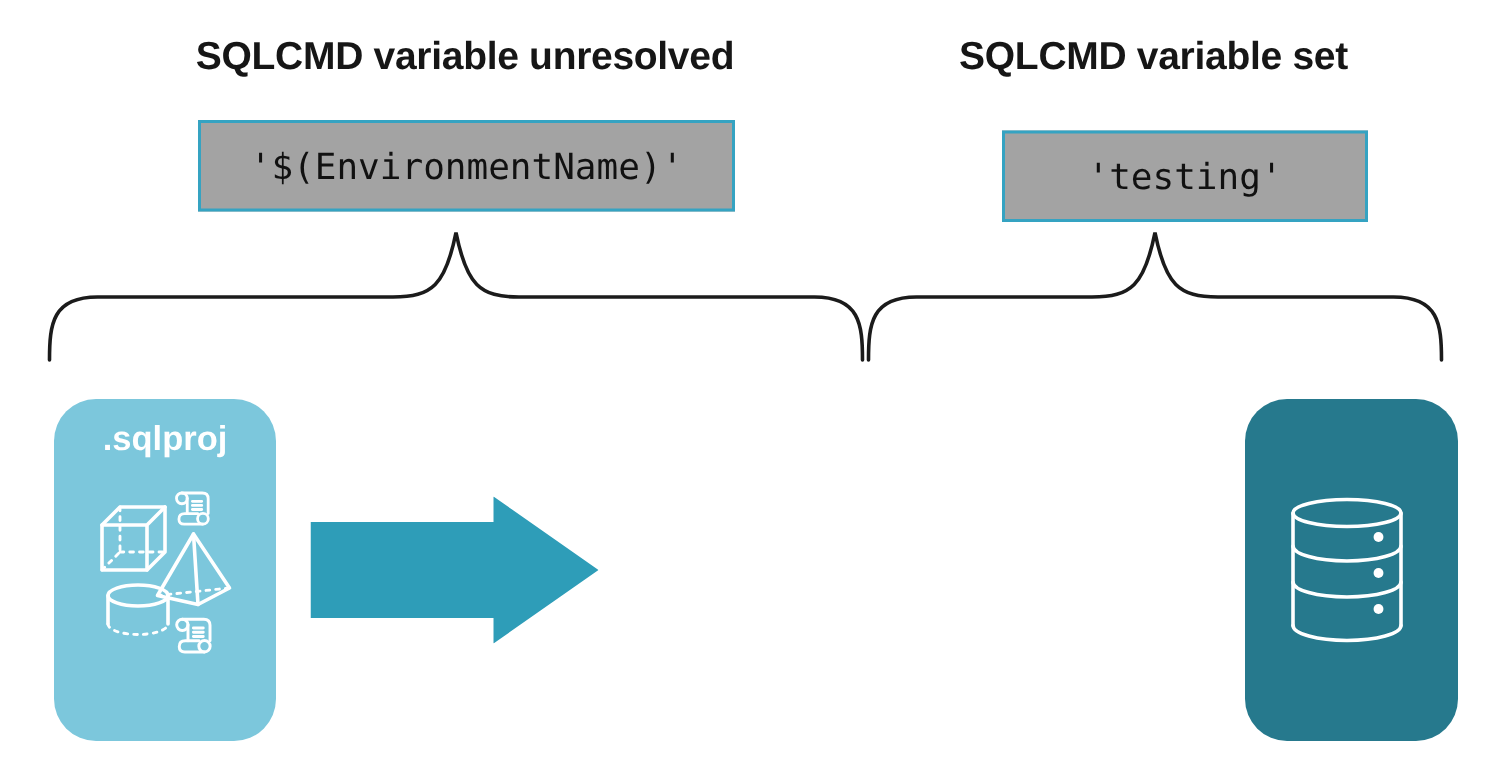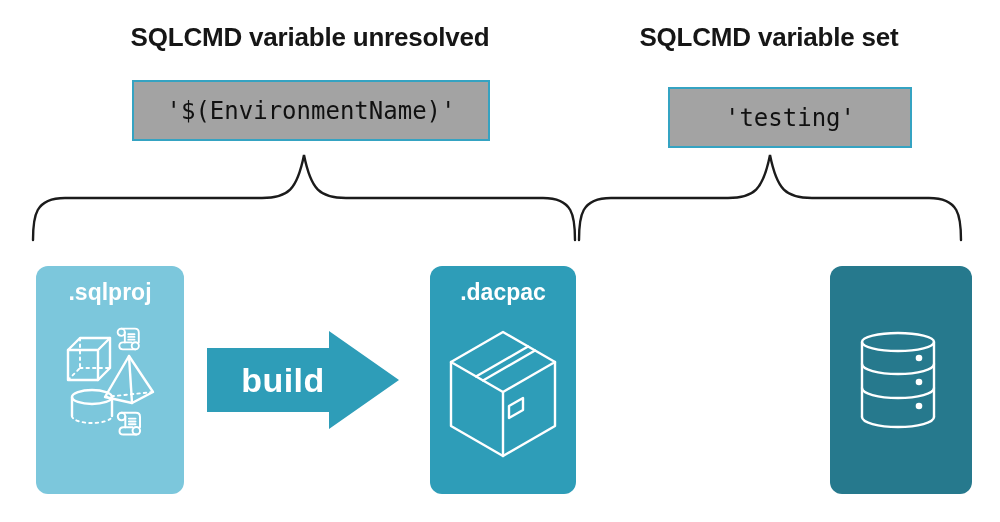--- a/index.html
+++ b/index.html
@@ -27,21 +27,21 @@
            display:flex;align-items:center;justify-content:center}
   .cl{left:132px;top:80px;width:358px}
   .cr{left:668px;top:87px;width:244px}
   .code{font-family:"DejaVu Sans Mono",monospace;font-size:24px;color:#111;white-space:pre}
 
   .brace{position:absolute;top:150px;height:92px}
   .bl{left:31px;width:546px}
   .br{left:577px;width:386px}
   .brace path{fill:none;stroke:#1b1b1b;stroke-width:2.4;stroke-linecap:round}
 
-  .card{position:absolute;top:266px;height:228px;border-radius:12px}
+  .card{position:absolute;top:266px;height:228px;border-radius:28px}
   .card-sqlproj{left:36px;width:148px;background:var(--card-light)}
   .card-dacpac{left:430px;width:146px;background:var(--card-mid)}
   .card-database{left:830px;width:142px;background:var(--card-dark)}
   .card-label{margin-top:13px;text-align:center;font-size:23px;font-weight:700;color:#ffffff}
   .card svg{position:absolute}
   .card svg path,.card svg circle,.card svg ellipse,.card svg polygon{
     fill:none;stroke:#ffffff;stroke-width:2.4;stroke-linecap:round;stroke-linejoin:round}
   .card svg .dash{stroke-dasharray:2.5 4;stroke-width:1.9}
   .card svg .dot{fill:#ffffff;stroke:none}
 
@@ -111,33 +111,22 @@
         <path d="M26 30 H10 Q5.5 30 5.5 25.8 Q5.5 21 10.4 21 H21.5"></path>
         <path d="M17 10.5 H25 M17 14 H25 M17 17.5 H25"></path>
       </g>
     </svg>
   </div>
 
   <div class="arrow arrow-build">
     <svg viewBox="0 0 192 98">
       <polygon points="0,17 122,17 122,0 192,49 122,98 122,81 0,81"></polygon>
     </svg>
-    <span class="arrow-label">build</span>
   </div>
 
-  <div class="card card-dacpac">
-    <div class="card-label">.dacpac</div>
-    <svg style="left:17px;top:62px" width="112" height="134" viewBox="0 0 112 134">
-      <path d="M56 4 L108 34 L56 64 L4 34 Z"></path>
-      <path d="M4 34 L4 98 L56 128 L108 98 L108 34"></path>
-      <path d="M56 64 V128"></path>
-      <path d="M81 18.5 L29 48.5 M88 22.5 L36 52.5"></path>
-      <polygon points="62,78 76,70 76,82 62,90"></polygon>
-    </svg>
-  </div>
 
 
   <div class="card card-database">
     <svg style="left:29px;top:65px" width="78" height="98" viewBox="0 0 78 98">
       <ellipse cx="39" cy="11" rx="36" ry="9"></ellipse>
       <path d="M3 11 V86 M75 11 V86"></path>
       <path d="M3 33 A36 10 0 0 0 75 33"></path>
       <path d="M3 57 A36 10 0 0 0 75 57"></path>
       <path d="M3 86 A36 10 0 0 0 75 86"></path>
       <circle class="dot" cx="60" cy="27" r="3.3"></circle>

